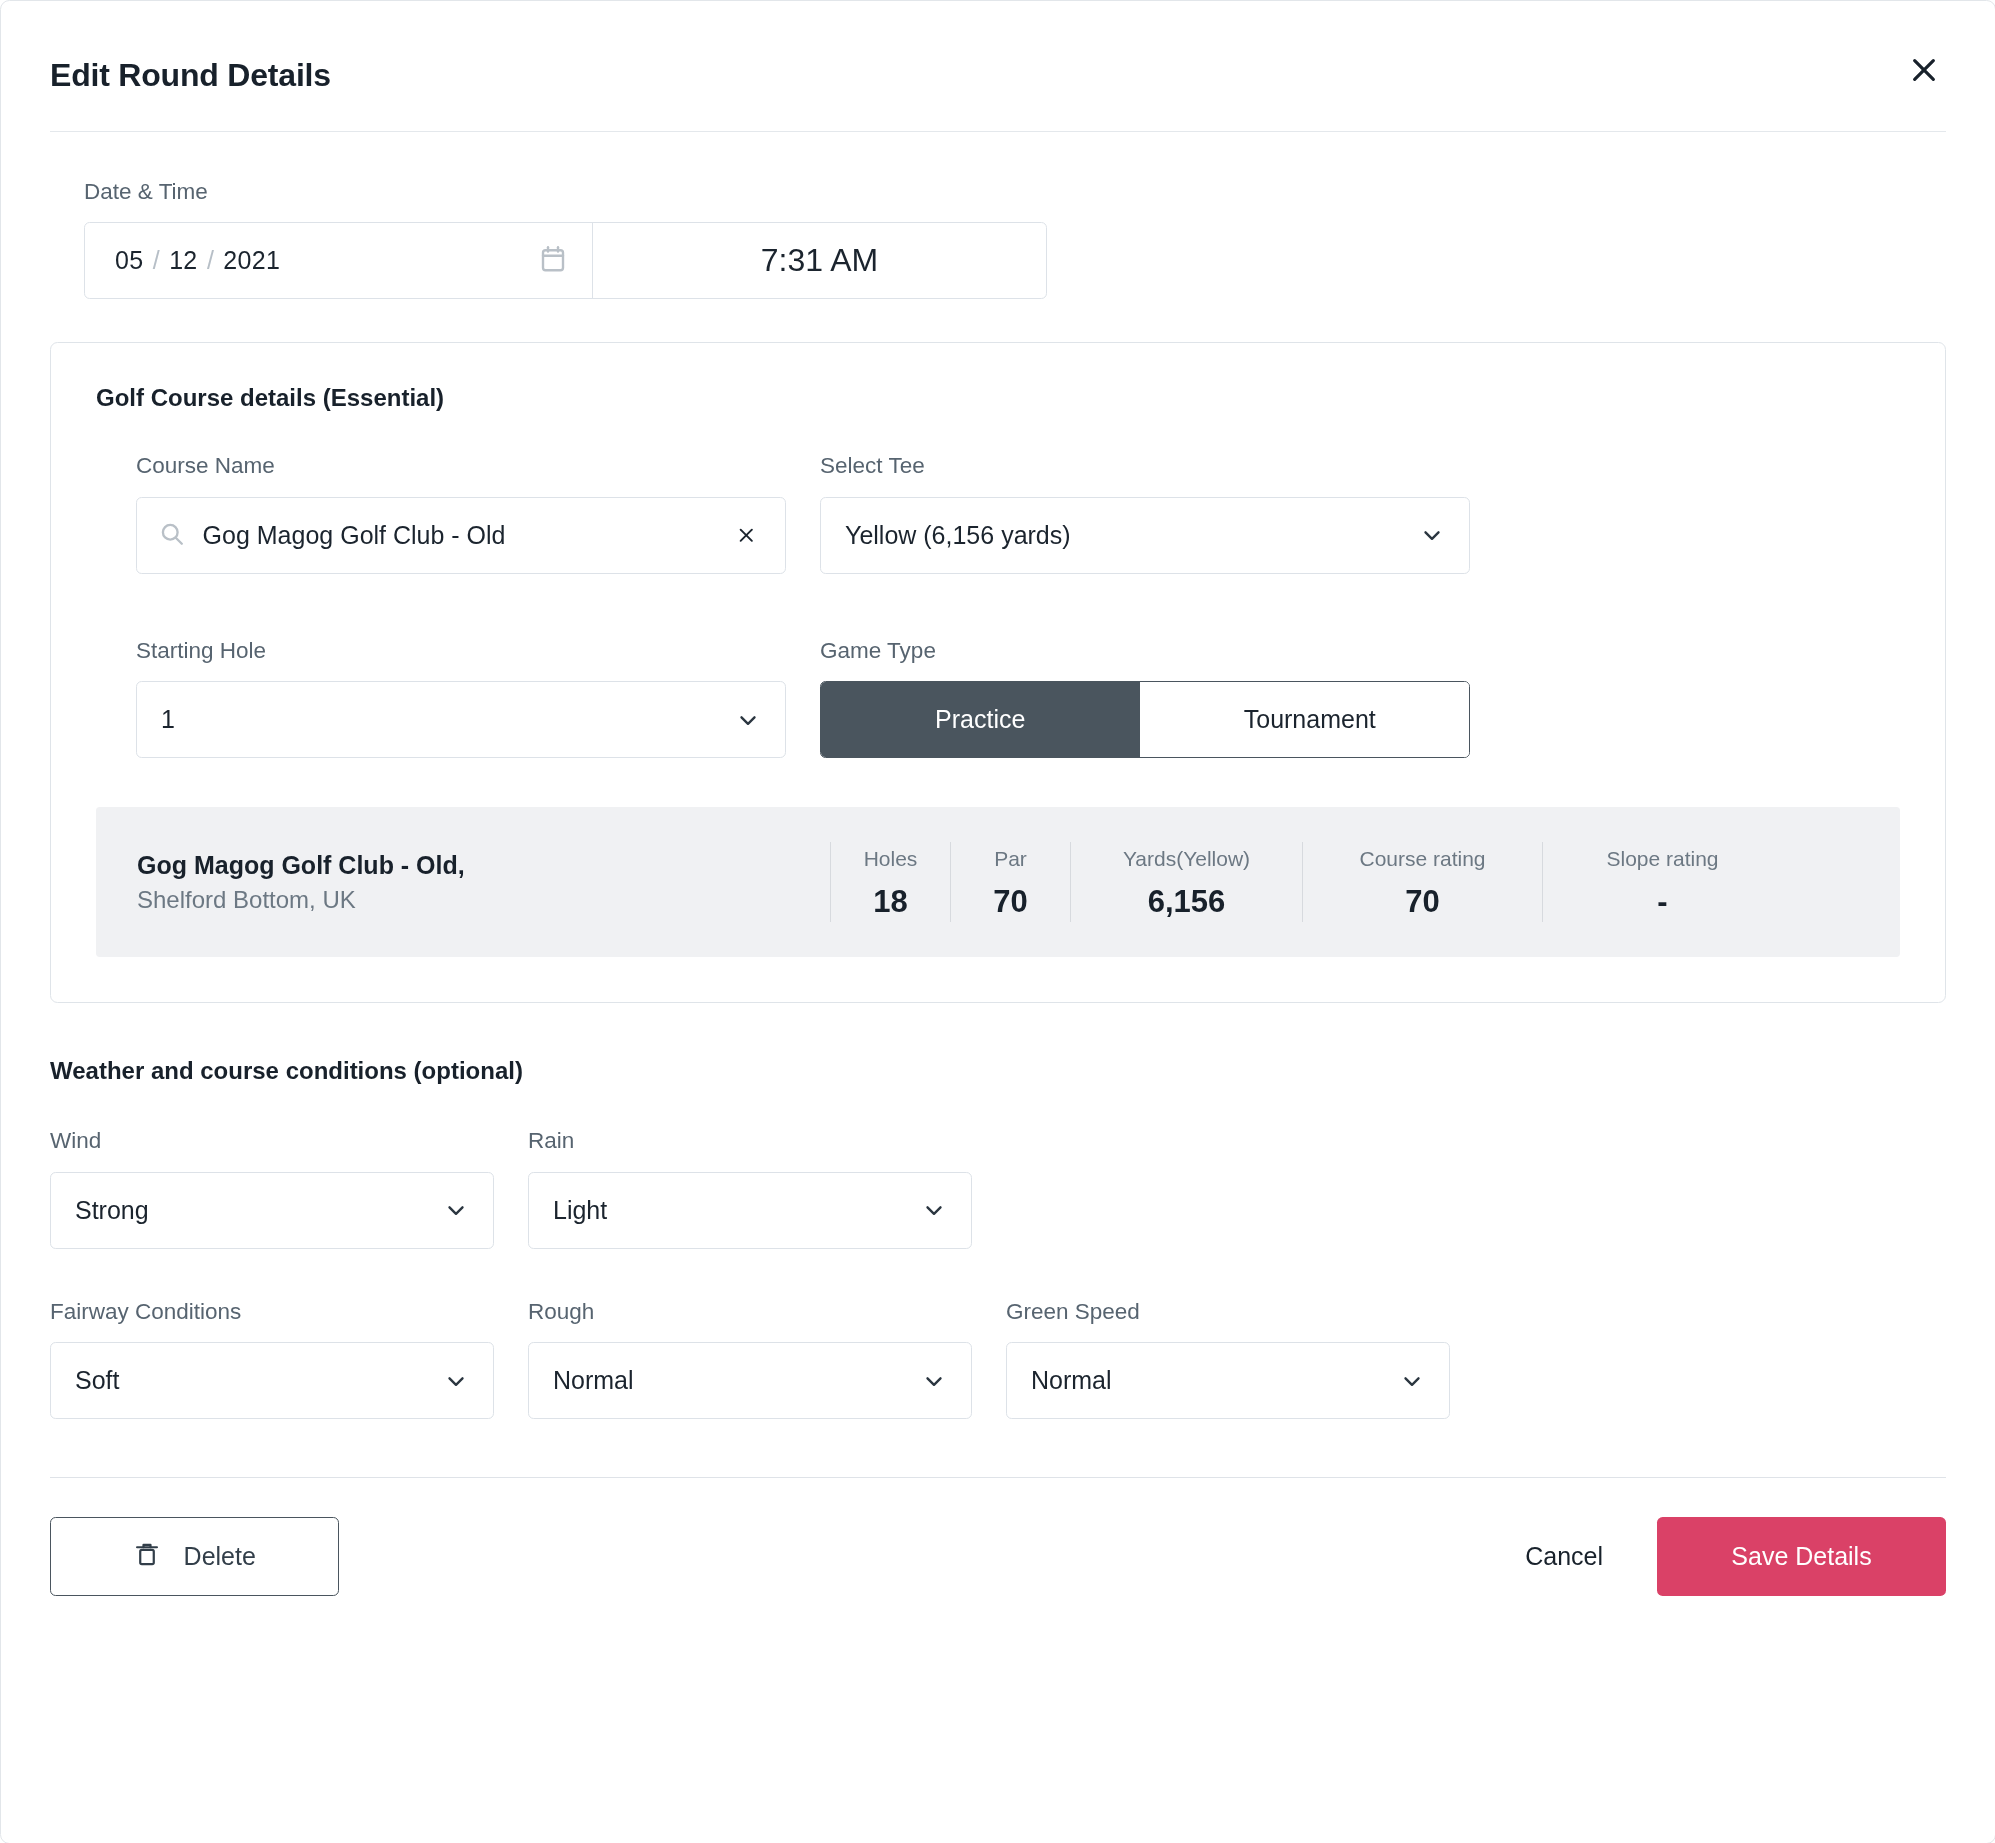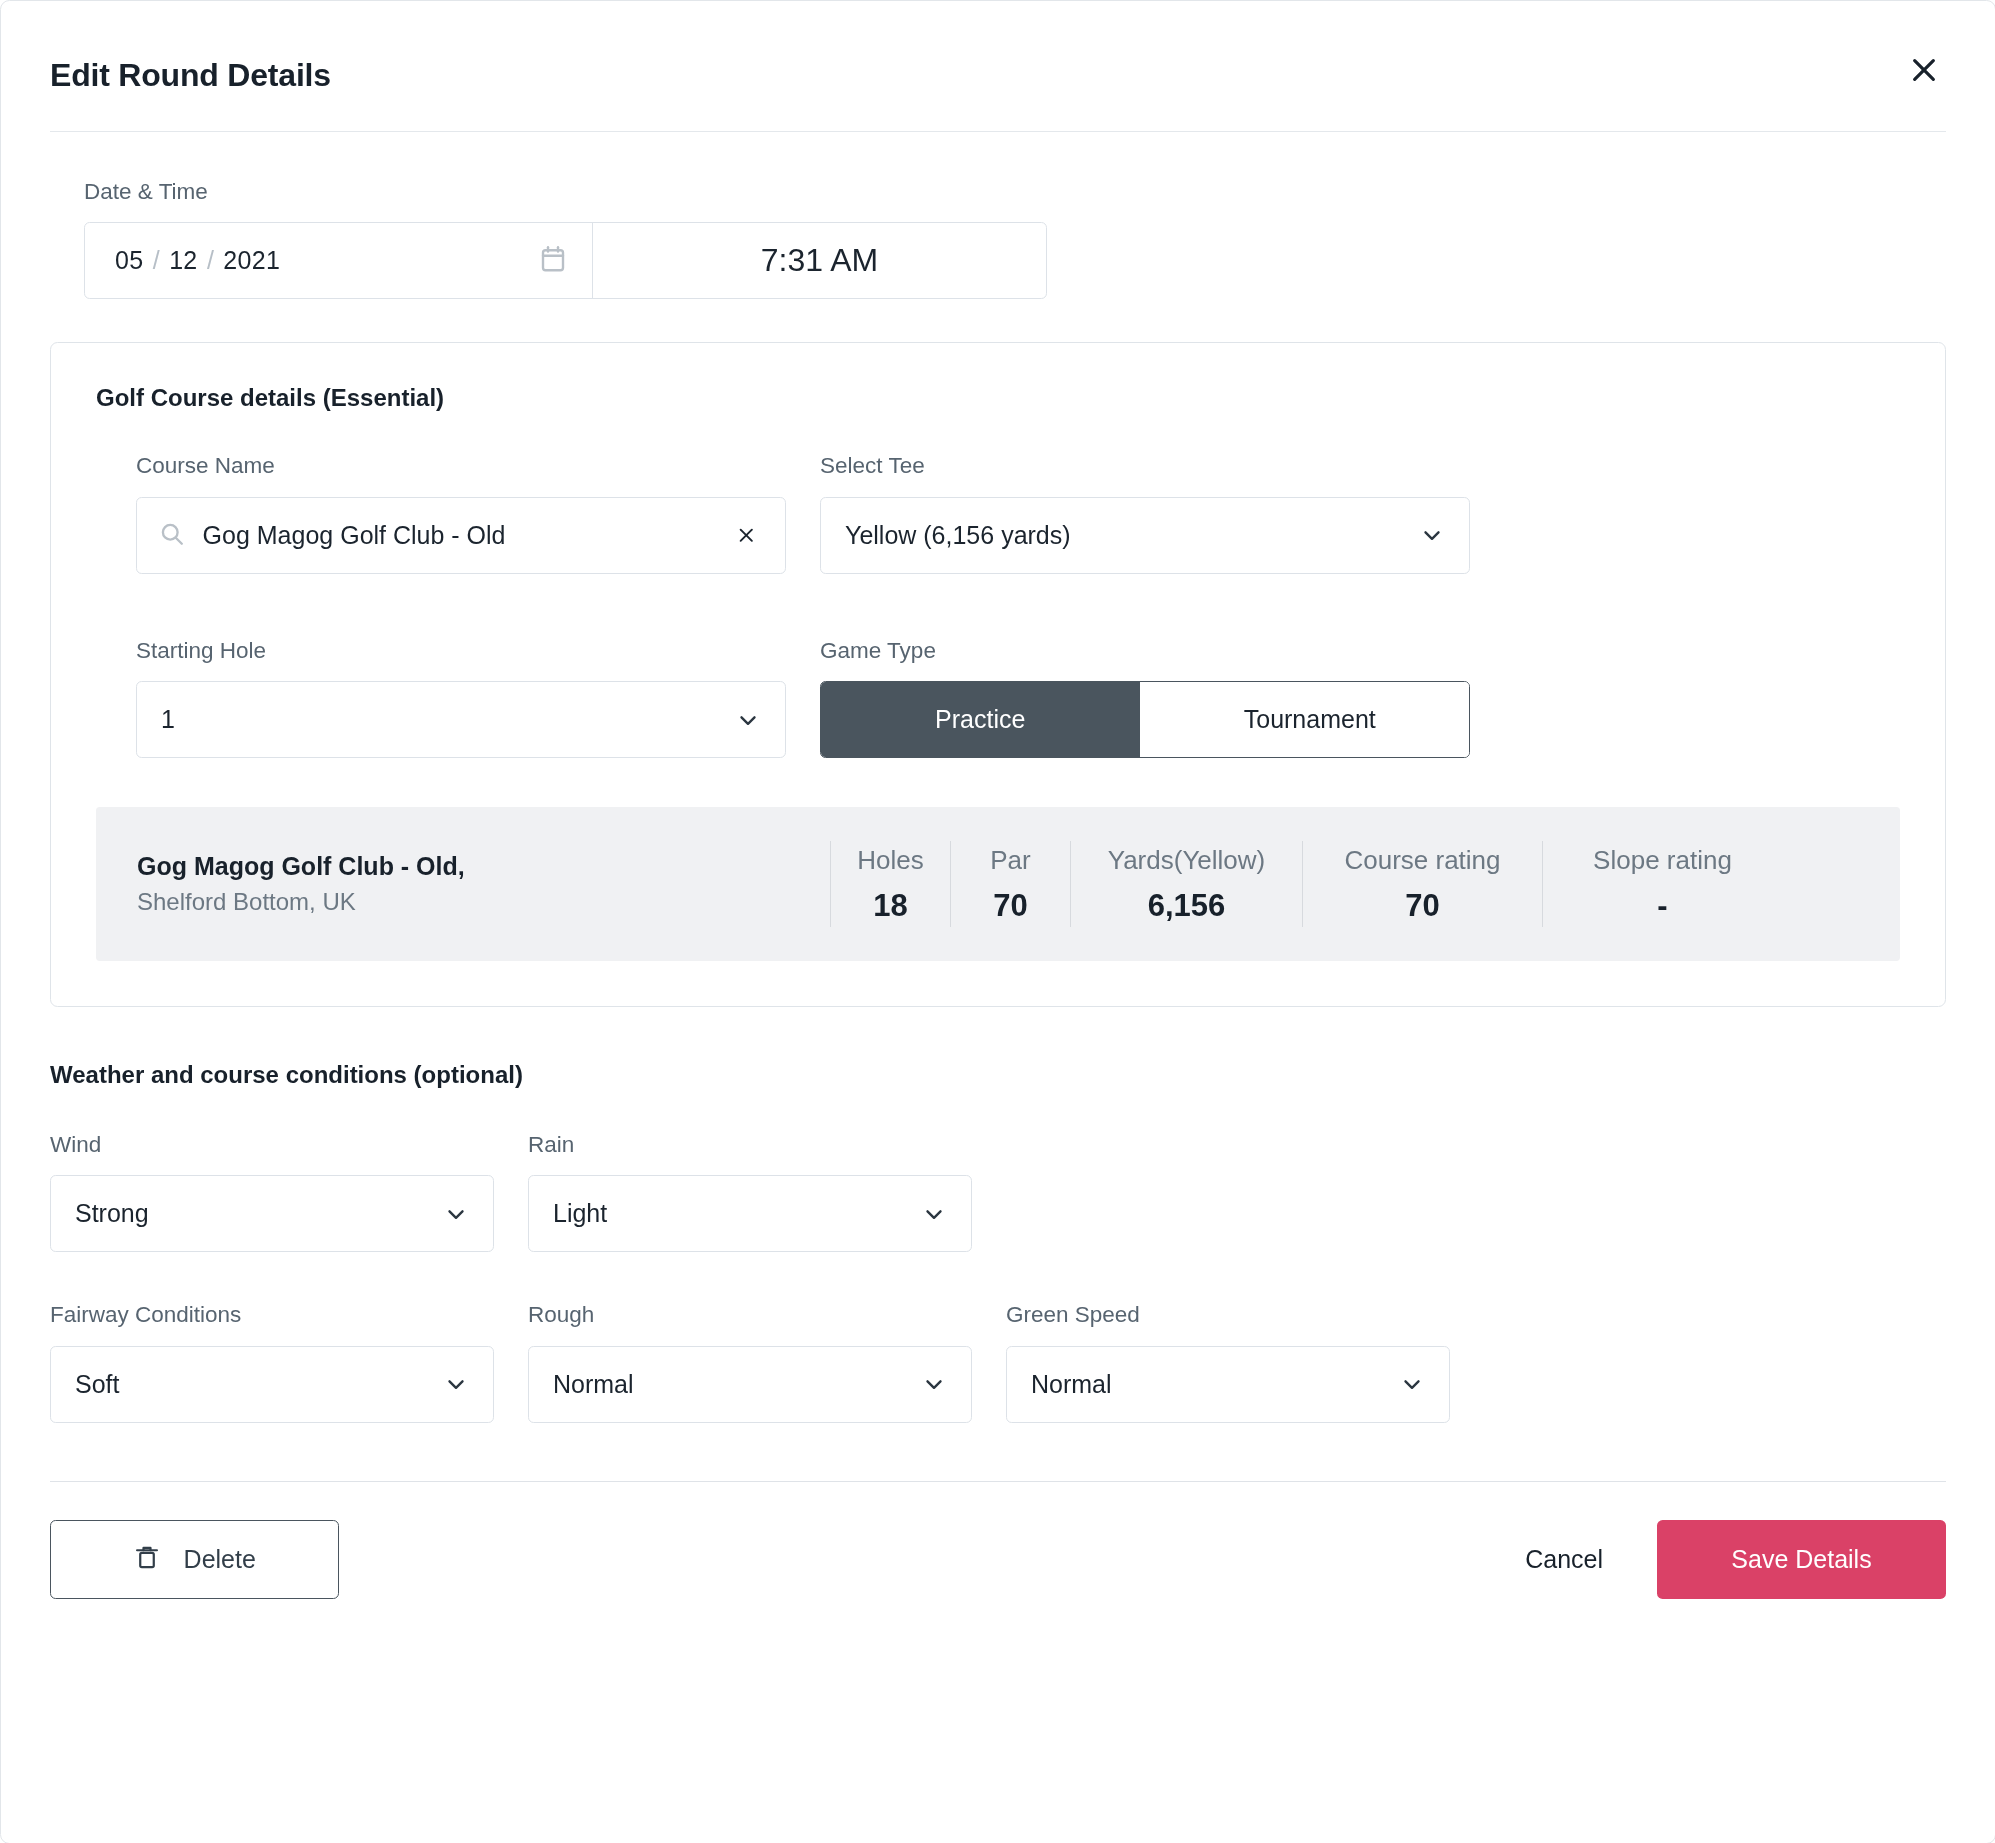--- a/index.html
+++ b/index.html
@@ -226,21 +226,21 @@
     border-left: 0.9px solid #d7dade;
     padding: 5.6px 0 5.6px 0;
     display: flex;
     flex-direction: column;
     align-items: center;
     justify-content: center;
     text-align: center;
   }
   .stat:first-child { border-left: 0.9px solid #d7dade; }
   .stat .stat-label {
-    font-size: 26px;
+    font-size: 21px;
     color: #6c7883;
     line-height: 1;
     margin-bottom: 17px;
   }
   .stat .stat-value {
     font-size: 31px;
     font-weight: 700;
     color: #18212b;
     line-height: 1;
   }

